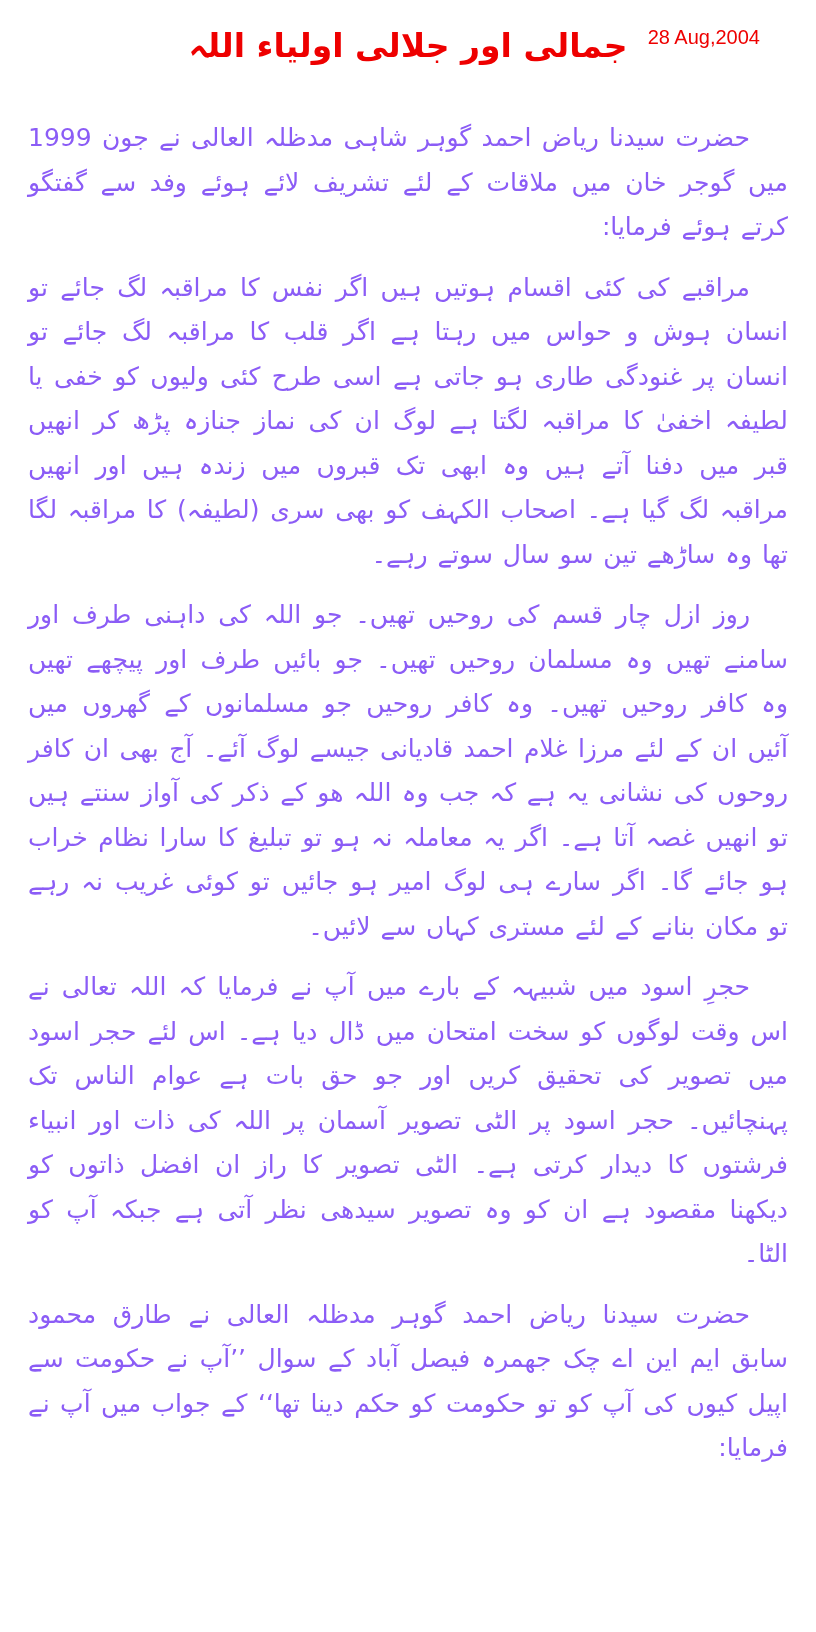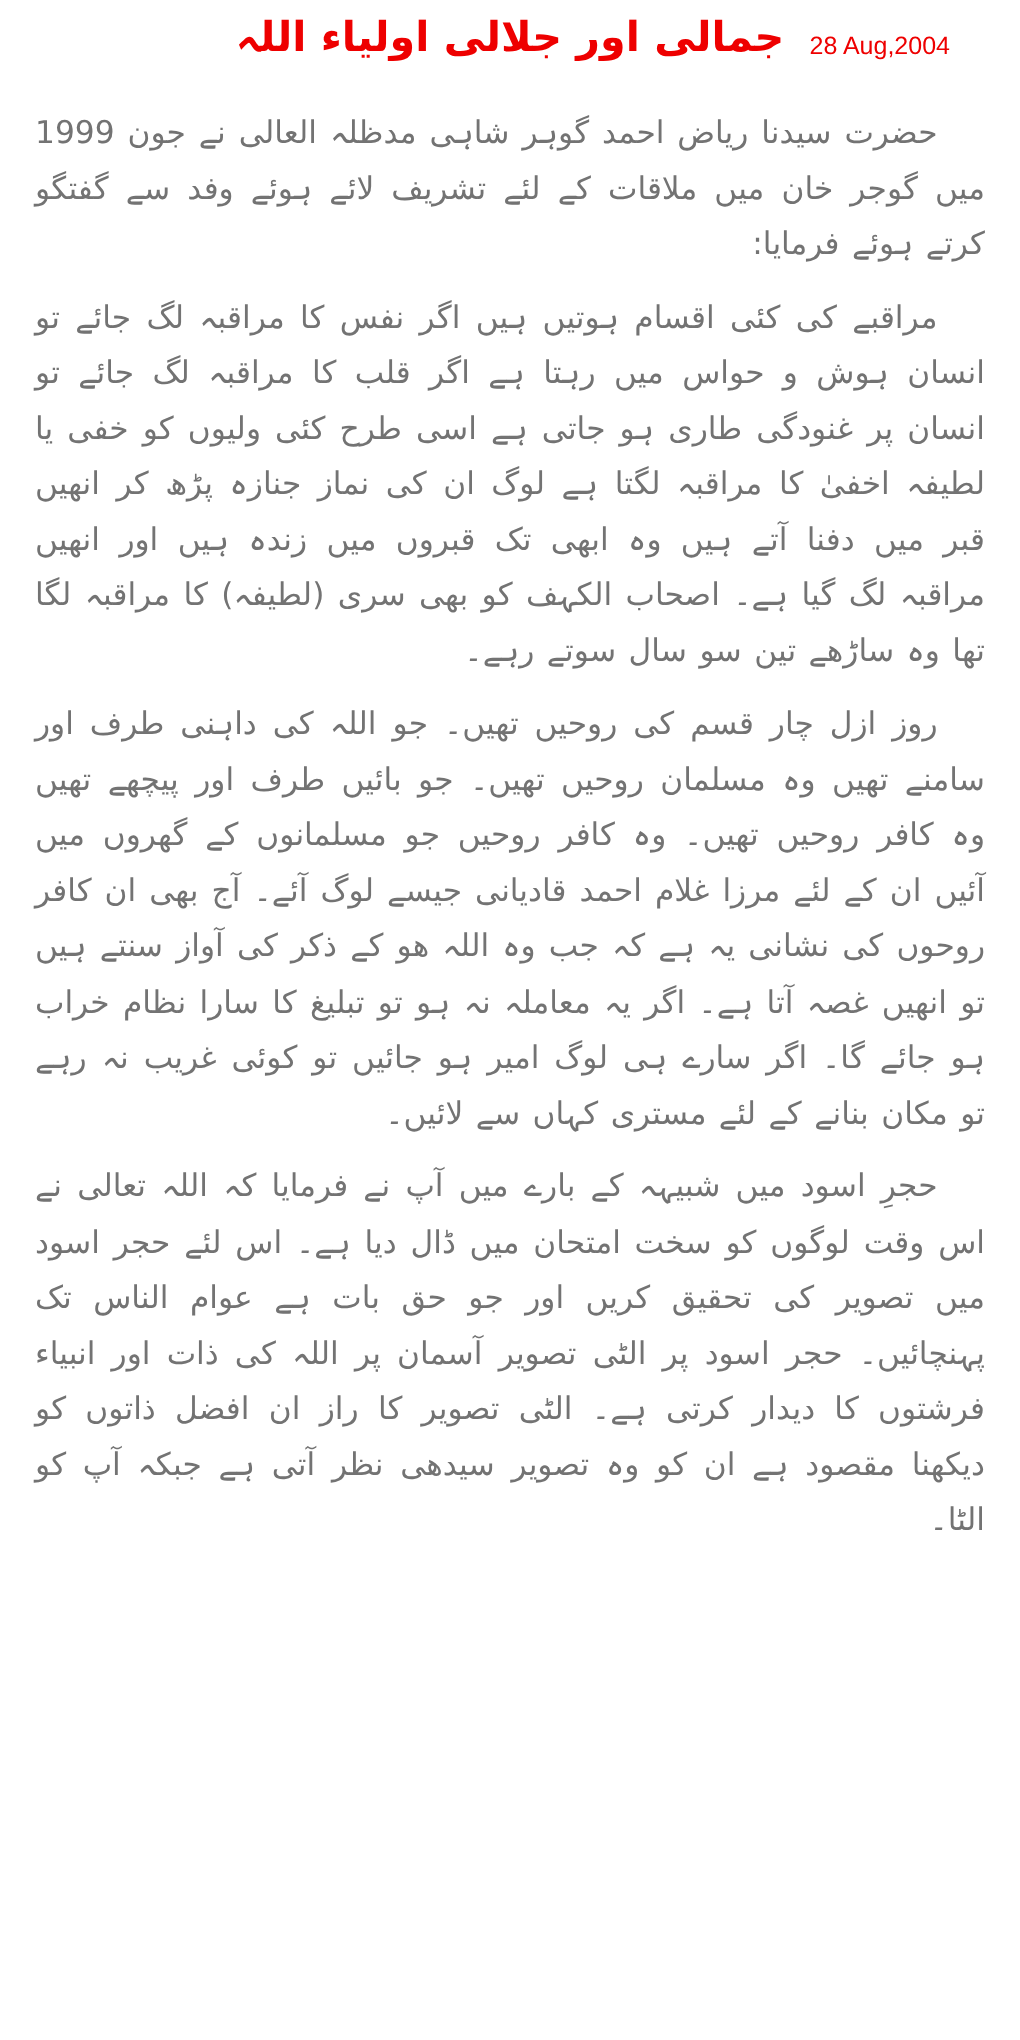--- a/index.html
+++ b/index.html
@@ -3,53 +3,54 @@
 <meta charset="utf-8">
 <style>
   html,body{margin:0;padding:0;background:#ffffff;}
   .page{
     width:816px;height:1632px;box-sizing:border-box;
     margin:0 auto;background:#ffffff;overflow:hidden;
     display:flex;flex-direction:column;
     font-family:"DejaVu Sans",sans-serif;
   }
   
-  .header{position:relative;padding:10px 30px 0 30px;min-height:62px;}
+  .header{position:relative;padding:26px 30px 0 30px;min-height:62px;}
   .title{
     margin:0;text-align:center;color:#ee0000;
     font-size:33px;font-weight:bold;direction:rtl;
     font-family:"DejaVu Sans",sans-serif;
   }
   .date{
     position:absolute;right:56px;top:26px;
     color:#ee0000;font-size:20px;font-weight:normal;
     font-family:"Liberation Sans","DejaVu Sans",sans-serif;
   }
   
   .article{flex:1;padding:12px 28px 0 28px;}
   .para{
     direction:rtl;unicode-bidi:embed;
     text-align:justify;text-align-last:right;
     text-indent:38px;
-    color:#737373;font-size:25px;line-height:1.78;
-    margin:0 0 14px 0;word-spacing:2px;
+    color:#8b5cf6;font-size:25px;line-height:1.78;
+    margin:16px 0 14px 0;word-spacing:2px;
     font-family:"DejaVu Sans",sans-serif;
   }
 </style>
 </head>
 <body>
 
 <div class="page">
 
   <header class="header">
     <h1 class="title">جمالی اور جلالی اولیاء اللہ</h1>
     <div class="date">28 Aug,2004</div>
   </header>
 
   <main class="article">
     <p class="para">حضرت سیدنا ریاض احمد گوہر شاہی مدظلہ العالی نے جون 1999 میں گوجر خان میں ملاقات کے لئے تشریف لائے ہوئے وفد سے گفتگو کرتے ہوئے فرمایا:</p>
     <p class="para">مراقبے کی کئی اقسام ہوتیں ہیں اگر نفس کا مراقبہ لگ جائے تو انسان ہوش و حواس میں رہتا ہے اگر قلب کا مراقبہ لگ جائے تو انسان پر غنودگی طاری ہو جاتی ہے اسی طرح کئی ولیوں کو خفی یا لطیفہ اخفیٰ کا مراقبہ لگتا ہے لوگ ان کی نماز جنازہ پڑھ کر انھیں قبر میں دفنا آتے ہیں وہ ابھی تک قبروں میں زندہ ہیں اور انھیں مراقبہ لگ گیا ہے۔ اصحاب الکہف کو بھی سری (لطیفہ) کا مراقبہ لگا تھا وہ ساڑھے تین سو سال سوتے رہے۔</p>
     <p class="para">روز ازل چار قسم کی روحیں تھیں۔ جو اللہ کی داہنی طرف اور سامنے تھیں وہ مسلمان روحیں تھیں۔ جو بائیں طرف اور پیچھے تھیں وہ کافر روحیں تھیں۔ وہ کافر روحیں جو مسلمانوں کے گھروں میں آئیں ان کے لئے مرزا غلام احمد قادیانی جیسے لوگ آئے۔ آج بھی ان کافر روحوں کی نشانی یہ ہے کہ جب وہ اللہ ھو کے ذکر کی آواز سنتے ہیں تو انھیں غصہ آتا ہے۔ اگر یہ معاملہ نہ ہو تو تبلیغ کا سارا نظام خراب ہو جائے گا۔ اگر سارے ہی لوگ امیر ہو جائیں تو کوئی غریب نہ رہے تو مکان بنانے کے لئے مستری کہاں سے لائیں۔</p>
     <p class="para">حجرِ اسود میں شبیہہ کے بارے میں آپ نے فرمایا کہ اللہ تعالی نے اس وقت لوگوں کو سخت امتحان میں ڈال دیا ہے۔ اس لئے حجر اسود میں تصویر کی تحقیق کریں اور جو حق بات ہے عوام الناس تک پہنچائیں۔ حجر اسود پر الٹی تصویر آسمان پر اللہ کی ذات اور انبیاء فرشتوں کا دیدار کرتی ہے۔ الٹی تصویر کا راز ان افضل ذاتوں کو دیکھنا مقصود ہے ان کو وہ تصویر سیدھی نظر آتی ہے جبکہ آپ کو الٹا۔</p>
+    <p class="para">حضرت سیدنا ریاض احمد گوہر مدظلہ العالی نے طارق محمود سابق ایم این اے چک جھمرہ فیصل آباد کے سوال ’’آپ نے حکومت سے اپیل کیوں کی آپ کو تو حکومت کو حکم دینا تھا‘‘ کے جواب میں آپ نے فرمایا:</p>
 
   </main>
 
 </div>
 
 </body></html>

